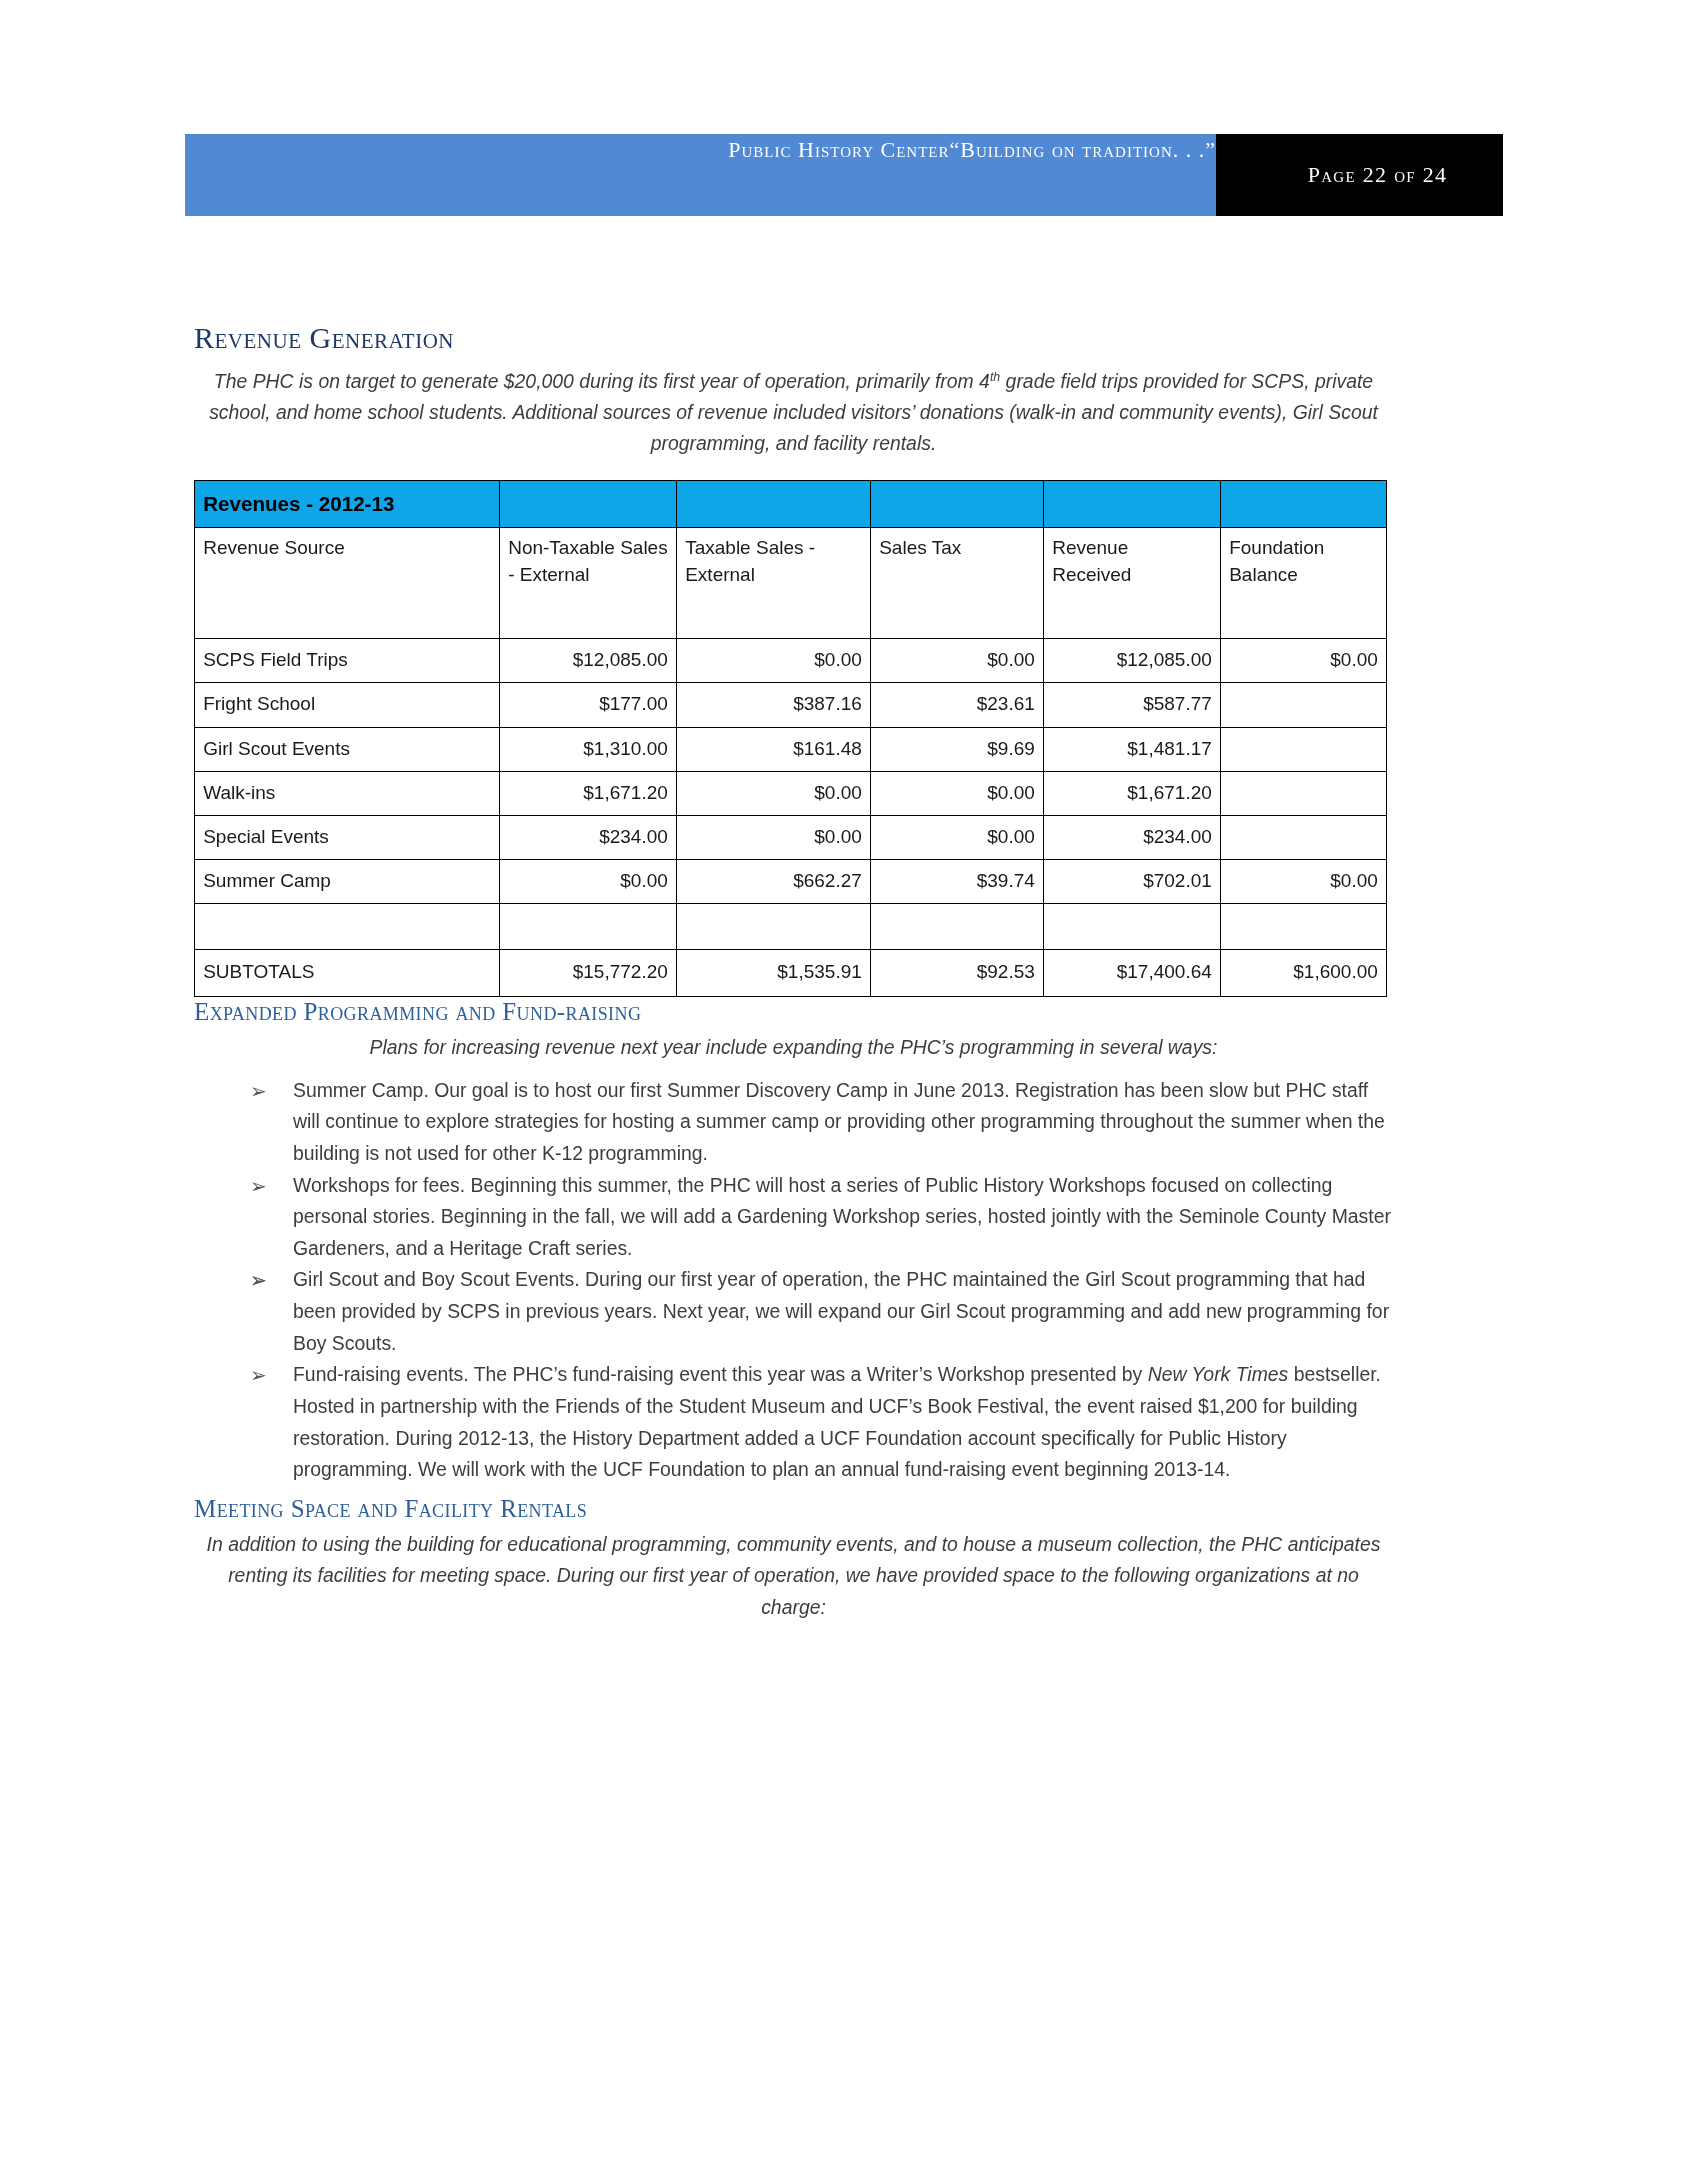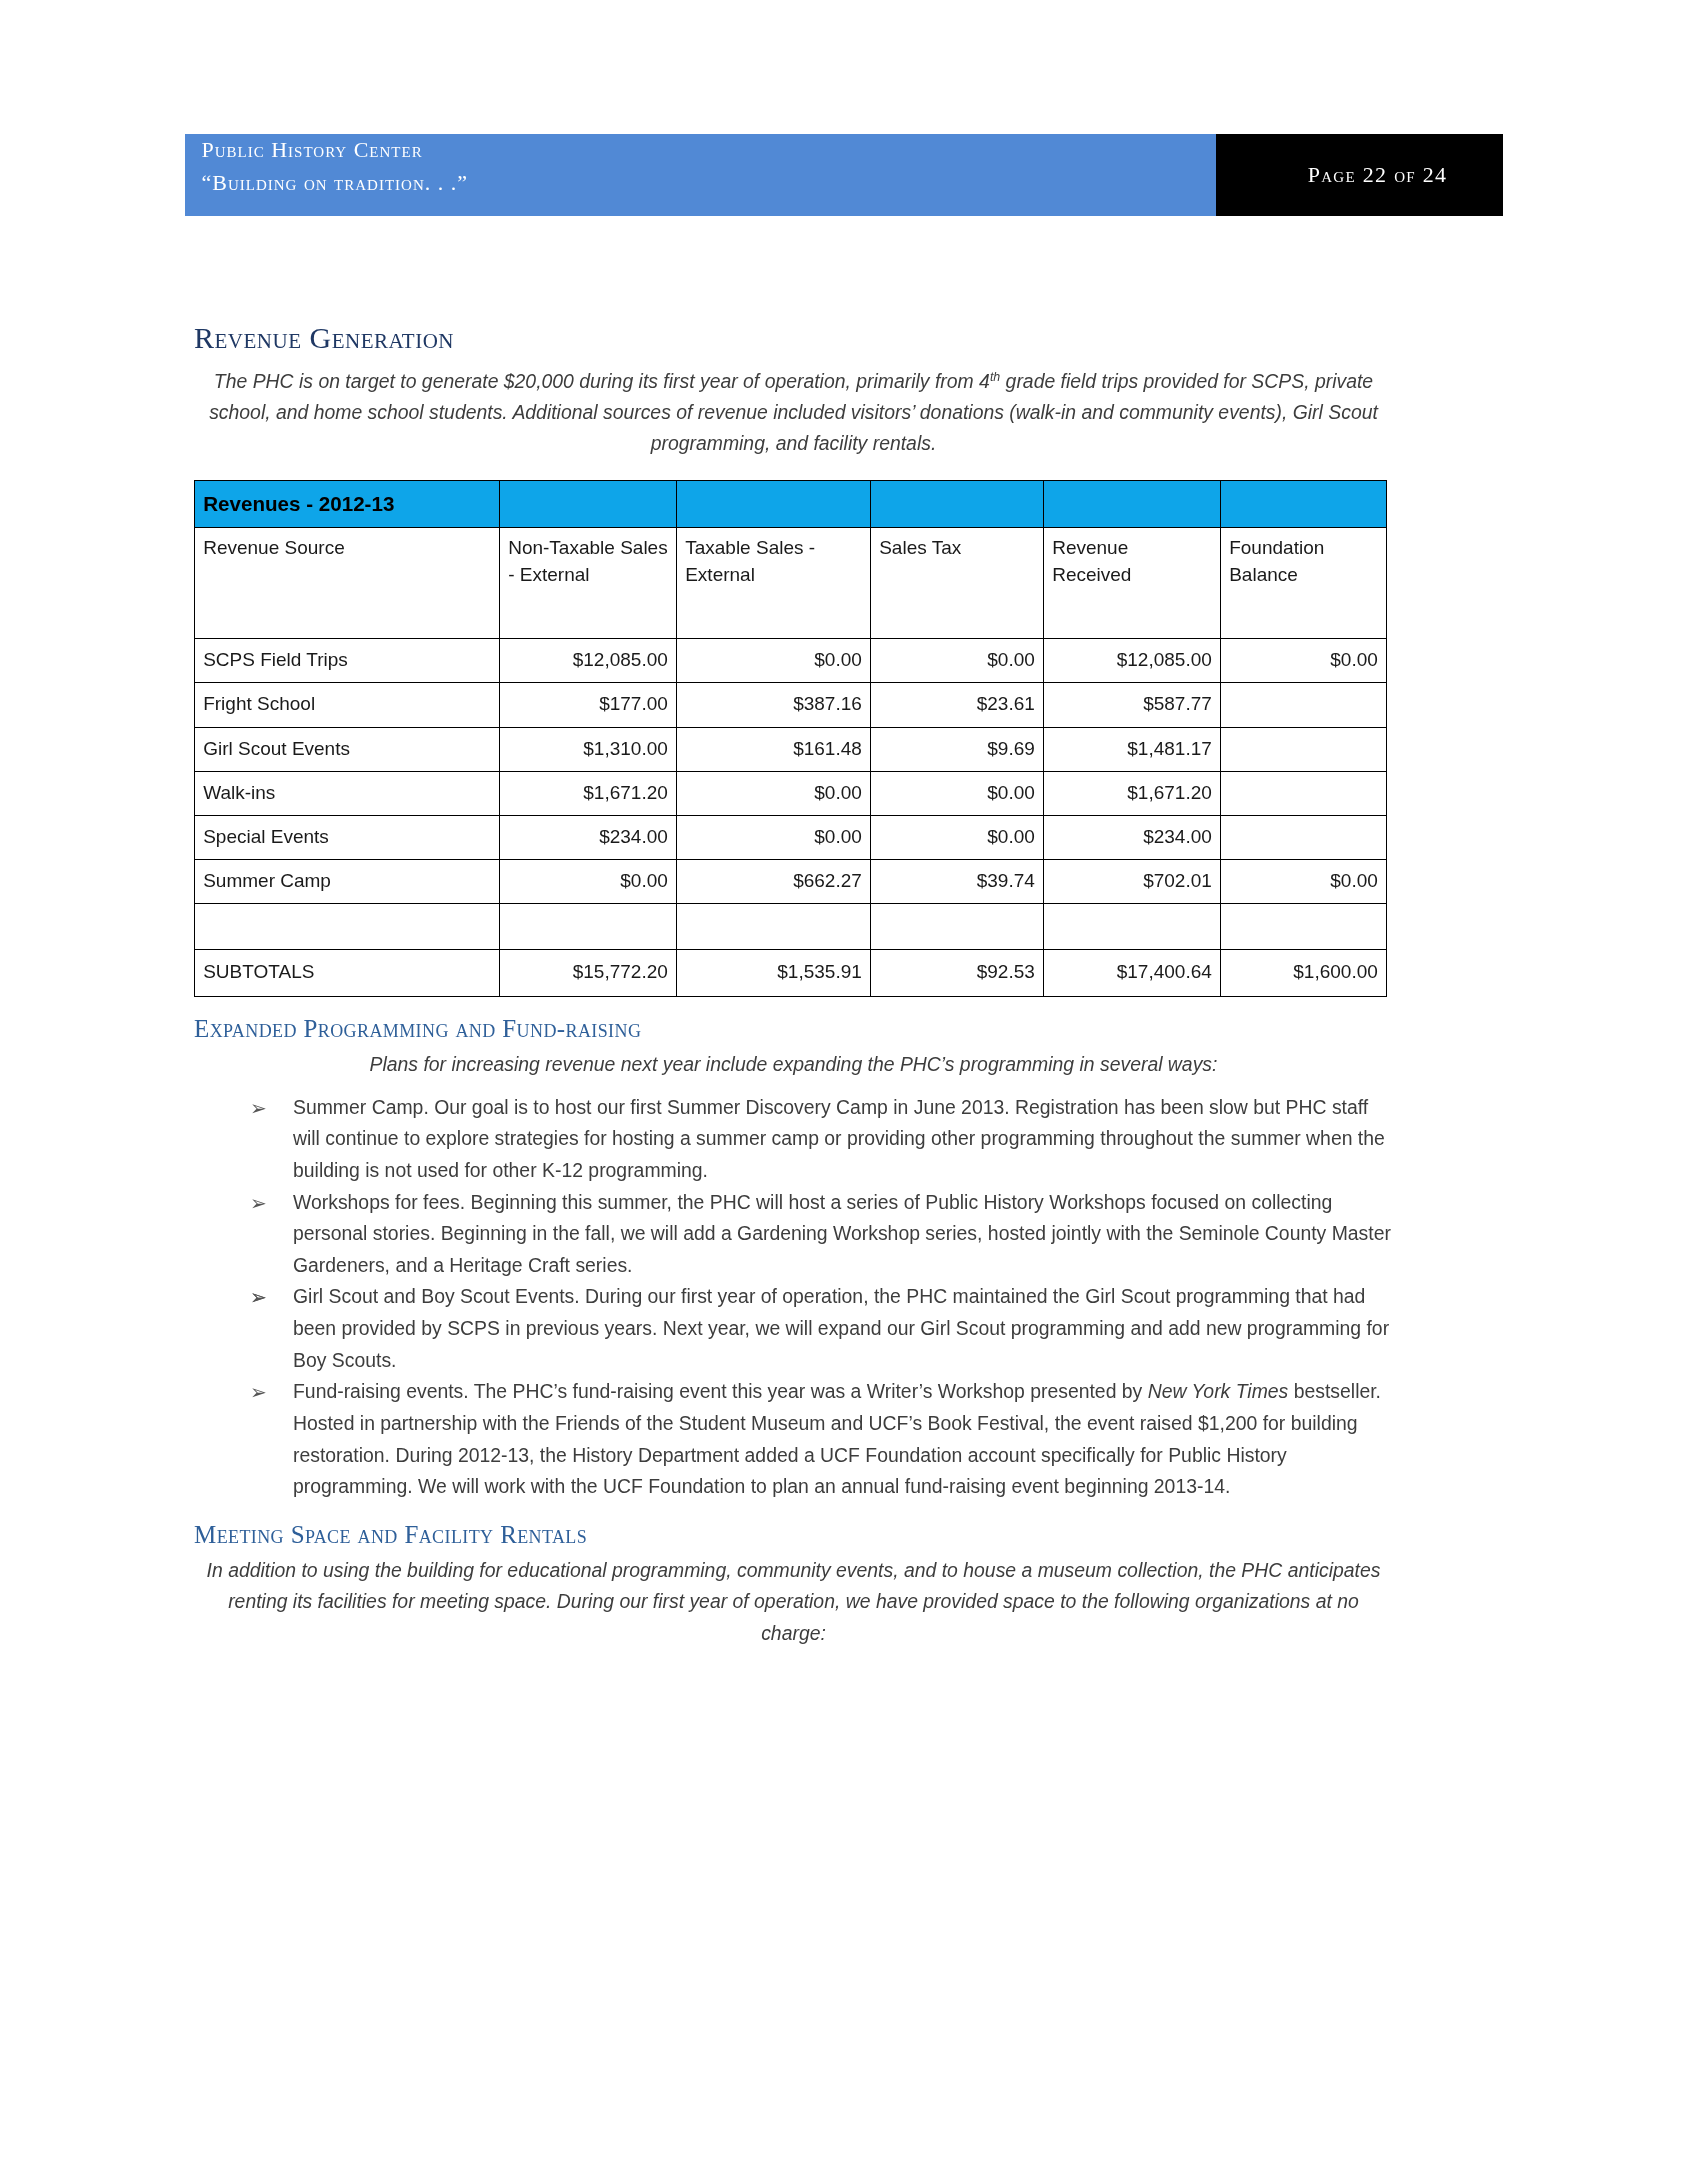--- a/index.html
+++ b/index.html
@@ -30,22 +30,21 @@
     height: 82px;
     display: flex;
     align-items: stretch;
   }
   .header-blue {
     flex: 1 1 auto;
     background: #5189d5;
     position: relative;
     padding-left: 16.5px;
     display: flex;
-    flex-direction: column;
-    justify-content: flex-start;
+    justify-content: flex-end;
   }
   .header-black {
     width: 251px;
     background: #000000;
     display: flex;
     align-items: center;
     justify-content: center;
     padding-left: 36px;
   }
   .header-line {
@@ -84,21 +83,21 @@
     margin: 0 0 10px 0;
     line-height: 1.15;
   }
   h2.sec-h2 {
     font-family: "Liberation Serif", serif;
     font-variant: small-caps;
     color: #2e5f99;
     font-size: 25px;
     font-weight: normal;
     letter-spacing: 0.4px;
-    margin: 17px 0 5px 0;
+    margin: 0 0 5px 0;
     line-height: 1.2;
   }
 
   p.body-text {
     font-family: "Liberation Sans", sans-serif;
     font-size: 19.4px;
     color: #3d3d3d;
     line-height: 1.62;
     margin: 0 0 8.2px 0;
     text-align: center;

